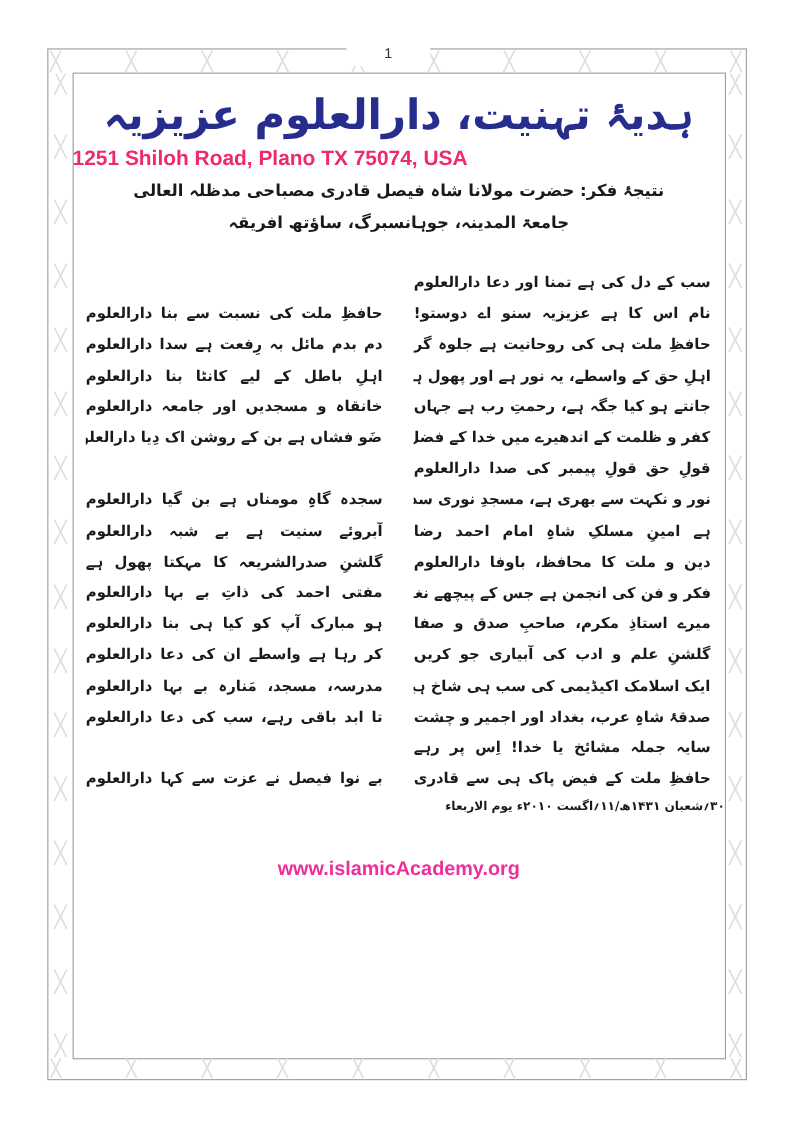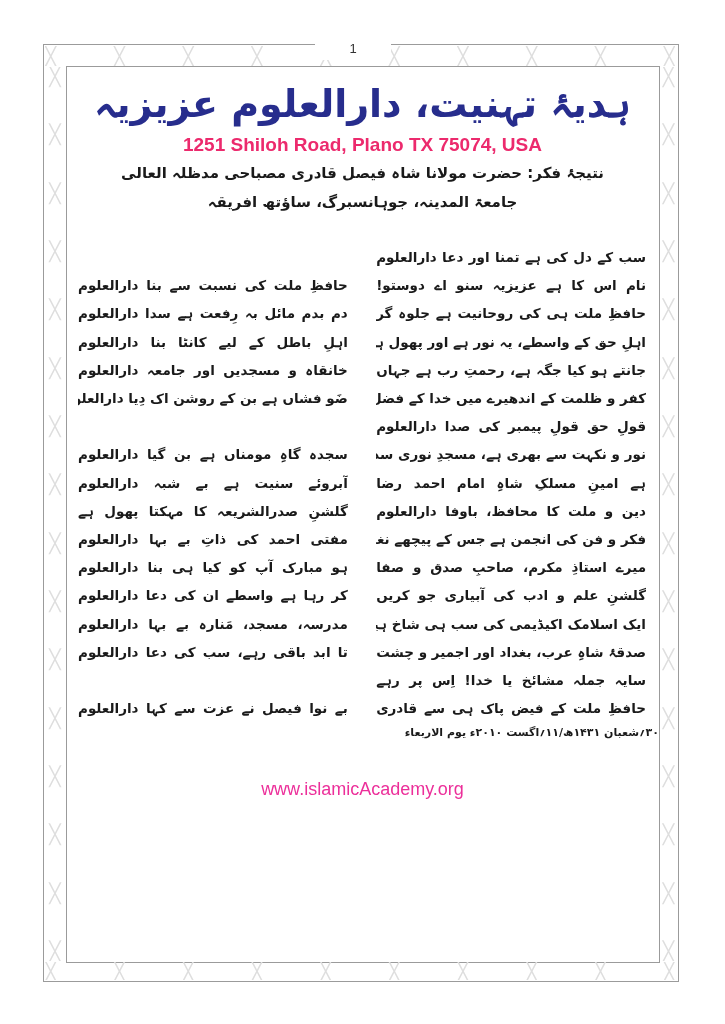--- a/index.html
+++ b/index.html
@@ -23,38 +23,38 @@
               justify-content:space-between;align-items:center;}
   
   .page-number-box{position:absolute;left:315px;top:36px;width:76px;height:24px;
                    background:#ffffff;z-index:3;display:flex;align-items:center;justify-content:center;
                    font-family:"Liberation Sans",sans-serif;font-size:13px;color:#333;}
   
   .content{position:absolute;left:66px;top:66px;width:593px;height:896px;z-index:2;}
   .title{position:absolute;top:10px;left:0;width:100%;margin:0;text-align:center;
          direction:rtl;font-size:38px;font-weight:bold;line-height:1.5;
          color:var(--title-color,#272d8d);font-family:"DejaVu Sans",sans-serif;}
-  .address{position:absolute;top:68px;left:0;width:100%;text-align:center;
+  .address{position:absolute;top:68px;left:0;width:100%;text-align:left;
            font-family:"Liberation Sans",sans-serif;font-weight:bold;font-size:19px;
            color:var(--address-color,#ec2a6d);}
   .byline{position:absolute;top:98px;left:0;width:100%;text-align:center;direction:rtl;
           font-size:15px;font-weight:600;}
   .institution{position:absolute;top:127px;left:0;width:100%;text-align:center;direction:rtl;
                font-size:15px;font-weight:600;}
   
   .poem{position:absolute;top:177px;left:12px;right:13px;direction:rtl;}
   .poem-row{display:flex;direction:rtl;justify-content:space-between;height:28.2px;
             align-items:center;}
   .misra{width:47.5%;direction:rtl;text-align:justify;text-align-last:justify;
          font-size:13.5px;font-weight:600;white-space:nowrap;overflow:hidden;line-height:28px;}
   
   .date-line{position:absolute;top:660px;left:0;width:100%;text-align:right;direction:rtl;
              font-size:11px;font-weight:600;}
   .website{position:absolute;top:713px;left:0;width:100%;text-align:center;
-           font-family:"Liberation Sans",sans-serif;font-weight:normal;font-size:18px;
+           font-family:"Liberation Sans",sans-serif;font-weight:bold;font-size:18px;
            color:var(--website-color,#ec2f9a);text-decoration:none;cursor:pointer;}
 </style>
 </head>
 <body>
 
 <div class="page" style="--title-color: #272d8d; --address-color: #ec2a6d; --website-color: #ec2f9a; --border-color: #9b9b9b; --pattern-color: #dedede;">
 
   <div class="frame-outer"></div>
   <div class="frame-inner"></div>
 

